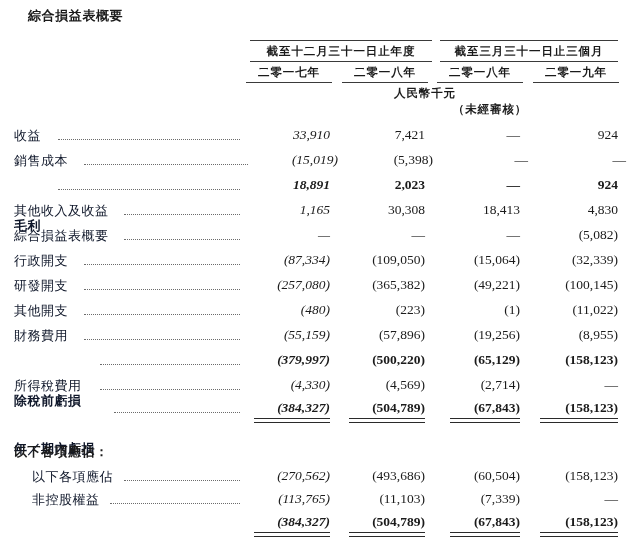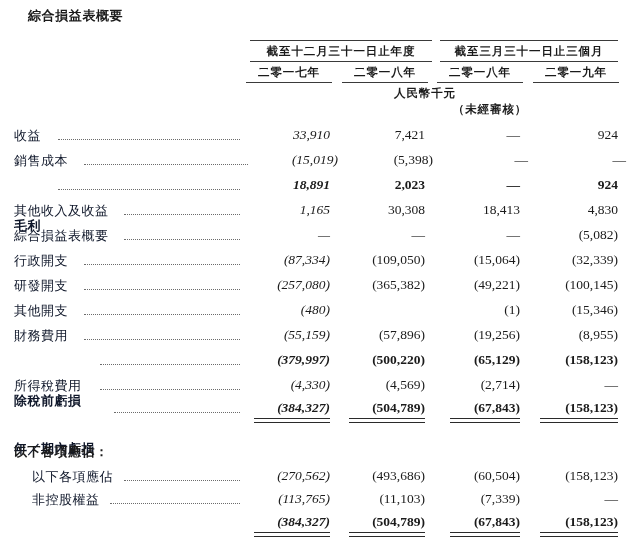--- a/index.html
+++ b/index.html
@@ -235,22 +235,23 @@
       <span class="val c1">(257,080)</span>
       <span class="val c2">(365,382)</span>
       <span class="val c3">(49,221)</span>
       <span class="val c4">(100,145)</span>
     </div>
 
     <div class="row" style="top:302px;">
       <span class="lbl">其他開支</span>
       <span class="leader" style="left:84px;"></span>
       <span class="val c1">(480)</span>
+      <span class="val c2">(223)</span>
       <span class="val c3">(1)</span>
-      <span class="val c4">(15,346)</span>
+      <span class="val c4">(11,022)</span>
     </div>
 
     <div class="row" style="top:327px;">
       <span class="lbl">財務費用</span>
       <span class="leader" style="left:84px;"></span>
       <span class="val c1">(55,159)</span>
       <span class="val c2">(57,896)</span>
       <span class="val c3">(19,256)</span>
       <span class="val c4">(8,955)</span>
     </div>

